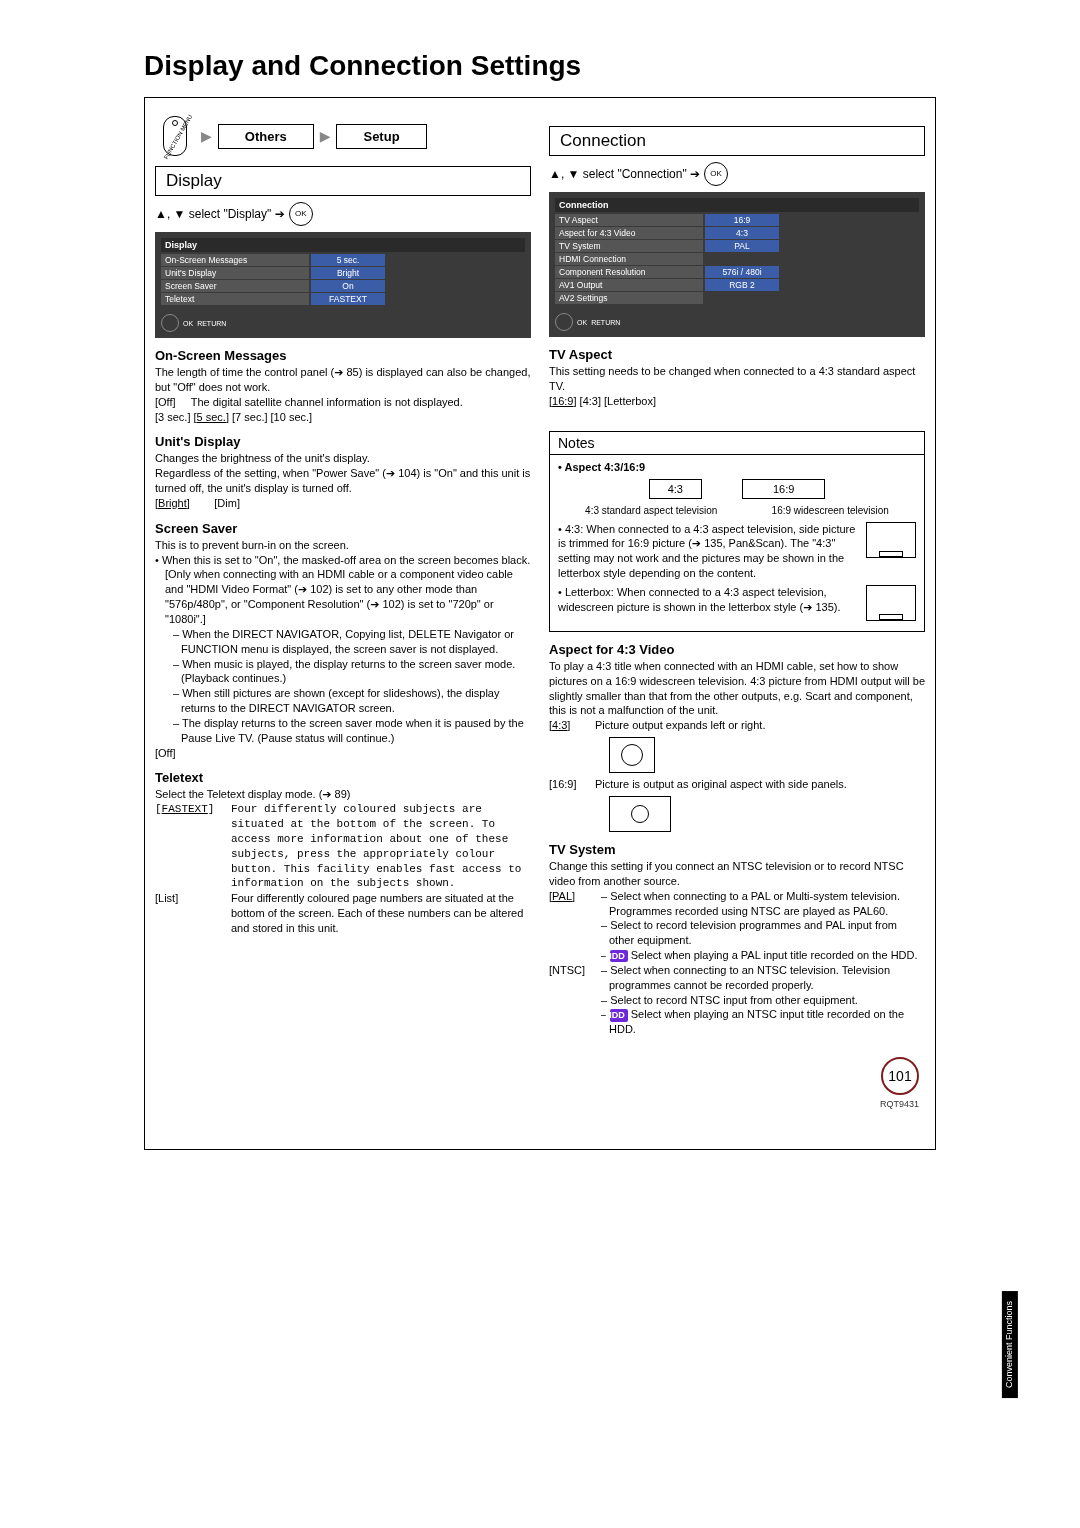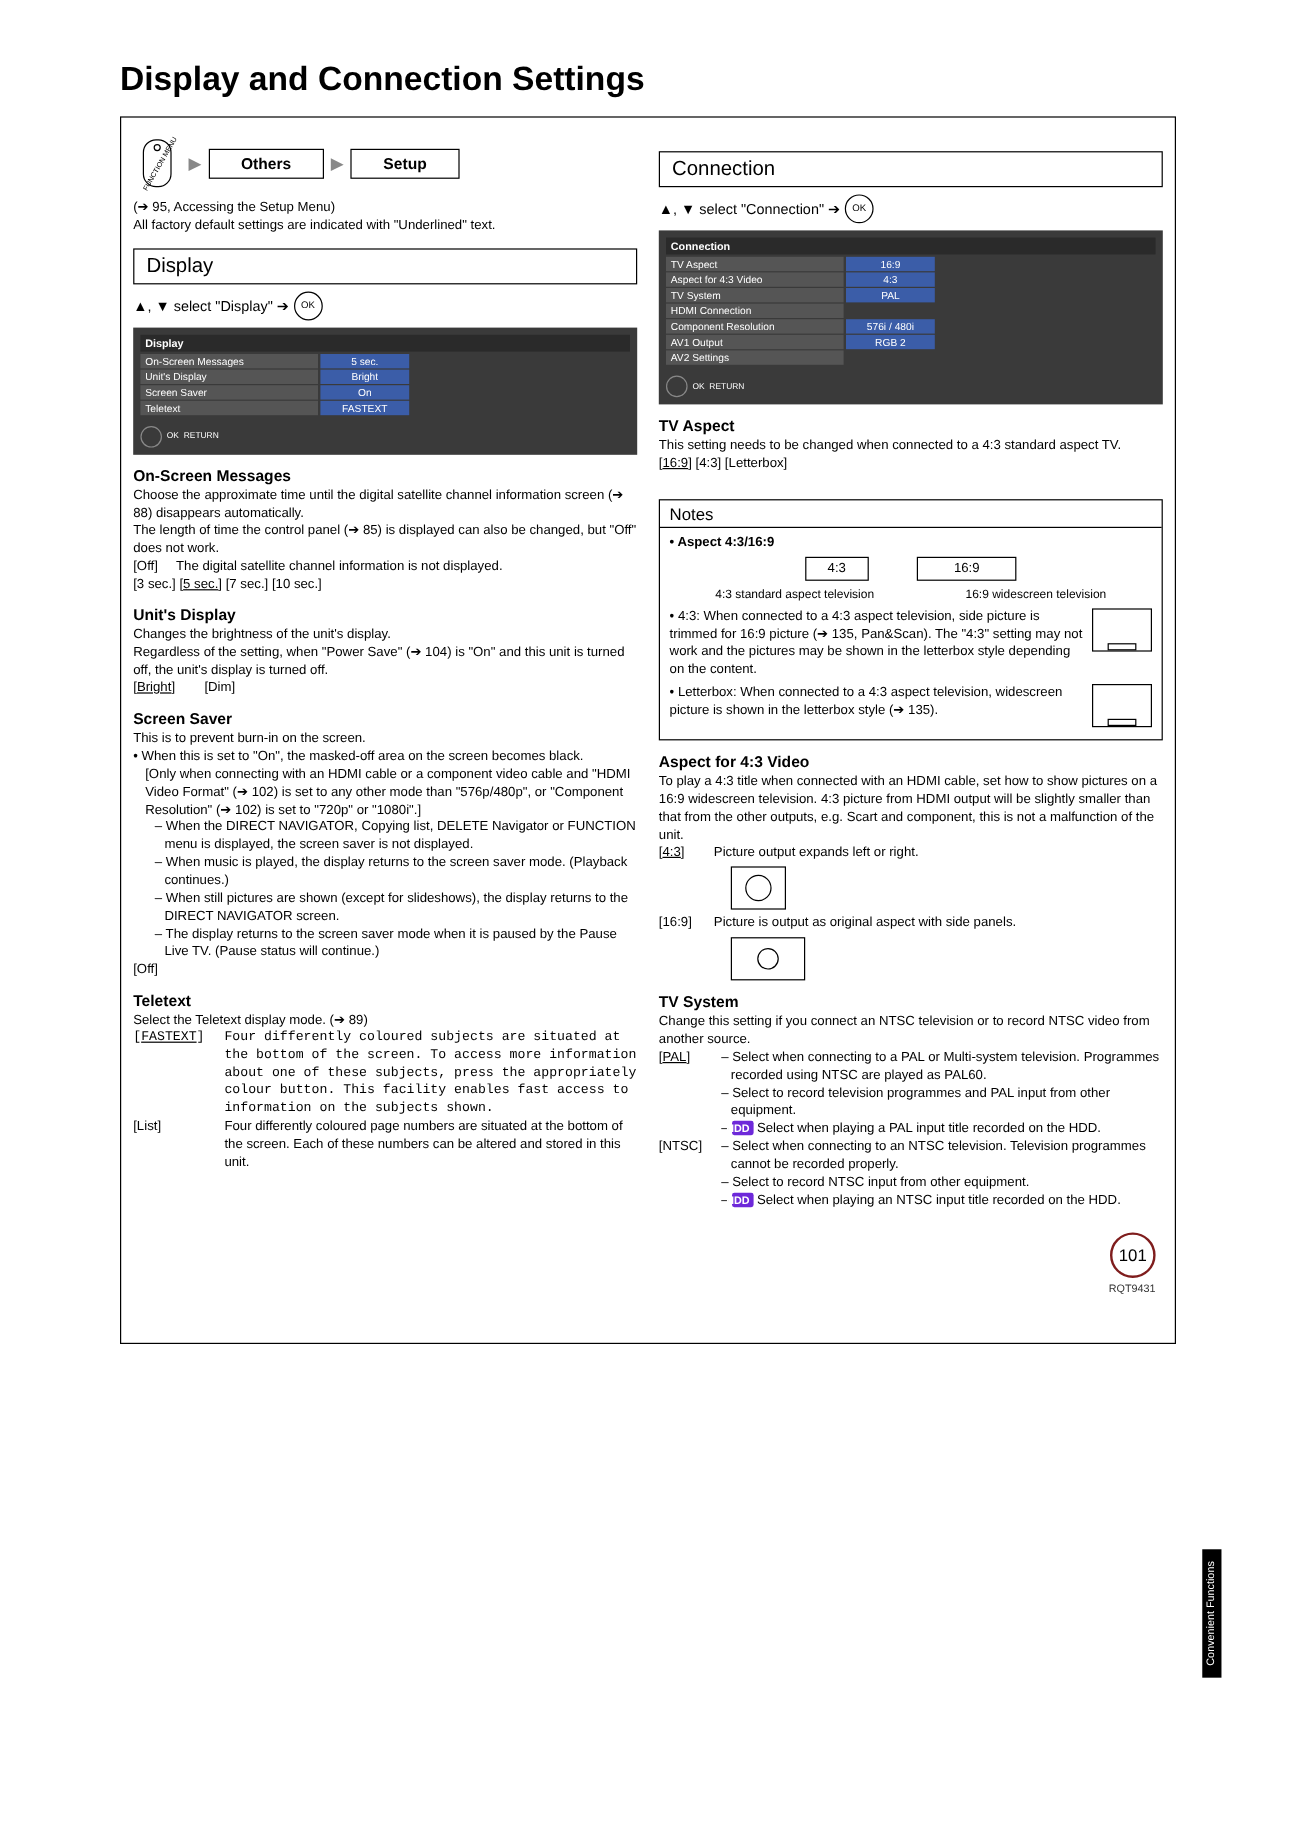--- a/index.html
+++ b/index.html
@@ -4,21 +4,21 @@
 <style>
   body {
     font-family: Arial, Helvetica, sans-serif;
     background: #fff;
     margin: 0;
     padding: 50px 90px;
     color: #000;
     font-size: 12px;
   }
   .page {
-    width: 880px;
+    width: 792px;
     margin: 0 auto;
   }
   h1 {
     font-size: 28px;
     font-weight: bold;
     margin: 0 0 15px 0;
   }
   .outer-frame {
     border: 1px solid #000;
     padding: 18px 10px 40px 10px;
@@ -280,24 +280,20 @@
                 <div class="fm-hole"></div>
               </div>
             <div class="fm-text">FUNCTION MENU</div>
           </div>
           <span class="bc-arrow">▶</span>
           <span class="bc-box">Others</span>
           <span class="bc-arrow">▶</span>
           <span class="bc-box">Setup</span>
         </div>
 
-        <div class="intro">
-          <div>(➔ 95, Accessing the Setup Menu)</div>
-          <div>All factory default settings are indicated with "Underlined" text.</div>
-        </div>
 
         <div class="section-heading">Display</div>
 
         <div class="select-line">
           <span>▲, ▼ select "Display" ➔</span>
           <span class="ok-btn">OK</span>
         </div>
 
         <div class="menu-panel">
           <div class="menu-title">Display</div>
@@ -319,21 +315,20 @@
           </div>
           <div class="menu-hint">
             <div class="menu-hint-circle"></div>
             <span class="menu-hint-text">OK</span>
             <span class="menu-hint-text">RETURN</span>
           </div>
         </div>
 
         <div class="subhead">On-Screen Messages</div>
         <div class="para">
-          <div>Choose the approximate time until the digital satellite channel information screen (➔ 88) disappears automatically.</div>
           <div>The length of time the control panel (➔ 85) is displayed can also be changed, but "Off" does not work.</div>
           <div>
             <span>[Off]</span>&nbsp;&nbsp;&nbsp;&nbsp;
             <span>The digital satellite channel information is not displayed.</span>
           </div>
           <div>[3 sec.] [<span class="opt-underline">5 sec.</span>] [7 sec.] [10 sec.]</div>
         </div>
 
         <div class="subhead">Unit's Display</div>
         <div class="para">

